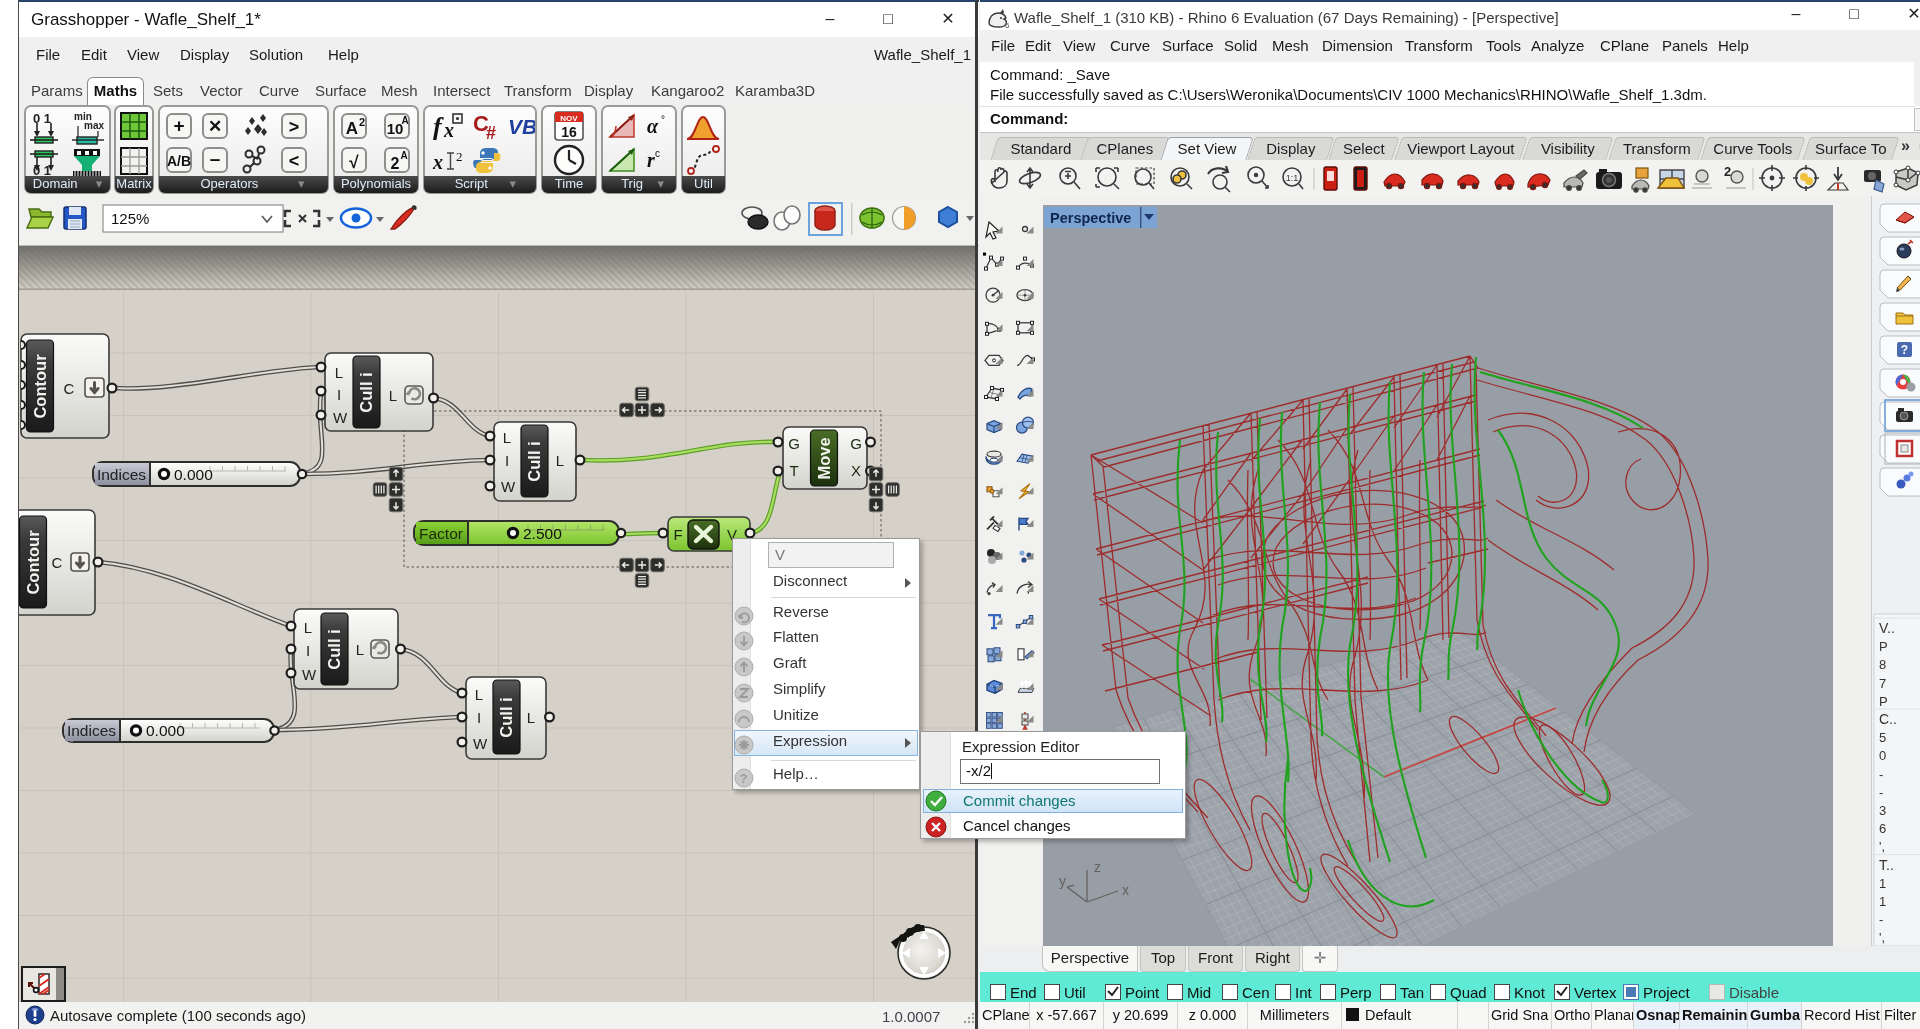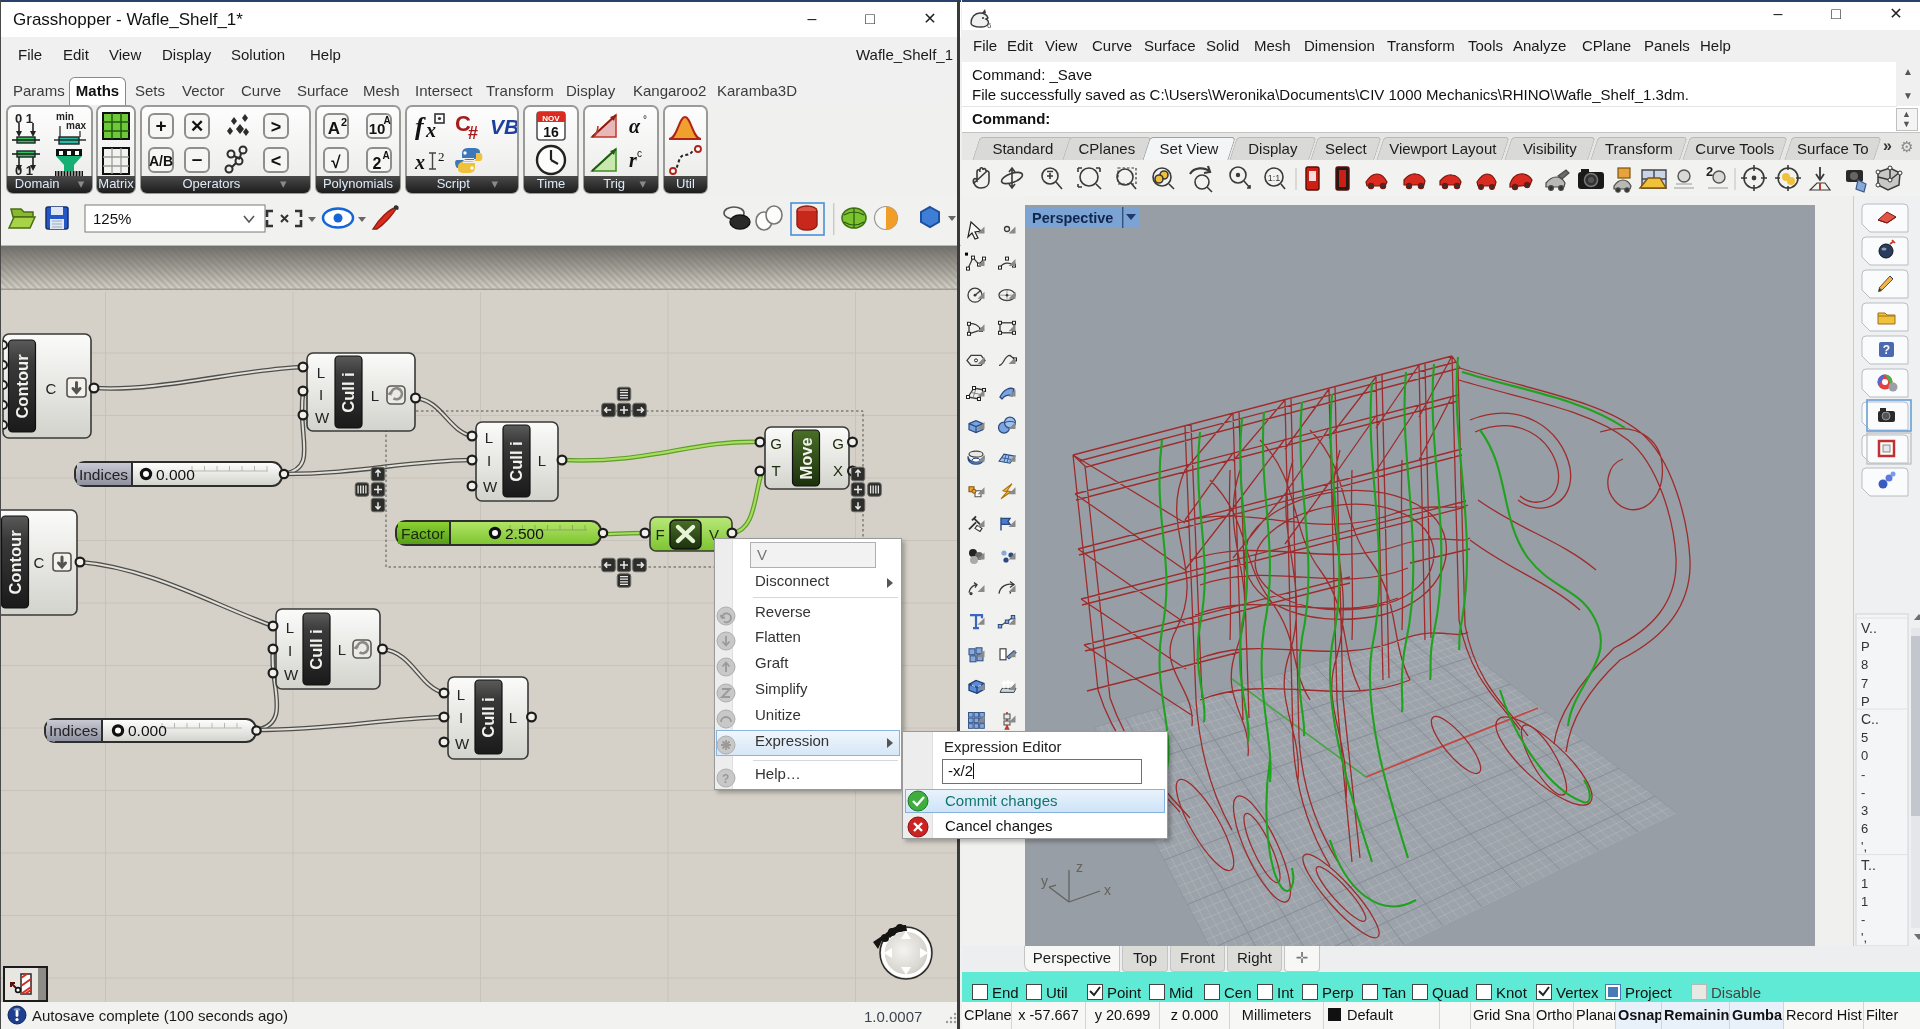--- a/index.html
+++ b/index.html
@@ -1,17 +1,17 @@
 <!DOCTYPE html>
 <html><head>
 <meta charset="utf-8">
 <style>
 * { margin:0; padding:0; box-sizing:border-box; }
 html,body { width:1920px; height:1029px; overflow:hidden; font-family:"Liberation Sans", sans-serif; }
-#stage { position:absolute; left:0; top:0; width:1552px; height:1029px; background:#f0f0f0; }
+#stage { position:absolute; left:18px; top:0; width:1552px; height:1029px; background:#f0f0f0; }
 
 #gh { position:absolute; left:0; top:0; width:960px; height:1029px; background:#f0f0f0; border-left:1px solid #4a4a4a; }
 #gh-topline { position:absolute; left:0; top:0; width:960px; height:2px; background:#27436b; }
 #gh-title { position:absolute; left:0; top:2px; width:960px; height:35px; background:#ffffff; }
 #gh-title .t { position:absolute; left:12px; top:8px; font-size:17px; color:#111; }
 .wbtn { position:absolute; top:6px; width:22px; height:22px; color:#222; font-size:16px; text-align:center; line-height:22px; }
 #gh-menu { position:absolute; left:0; top:37px; width:960px; height:37px; background:#f0f0f0; }
 #gh-menu span { position:absolute; top:9px; font-size:15px; color:#1a1a1a; }
 #gh-tabs { position:absolute; left:0; top:74px; width:960px; height:31px; background:#f0f0f0; }
 #gh-tabs span { position:absolute; top:8px; font-size:15px; color:#3c3c3c; }
@@ -543,20 +543,21 @@
   <div id="gh-rightedge"></div>
   <div id="rh">
     <div style="position:absolute;left:0;top:0;width:958px;height:2px;background:#27436b;"></div>
     <div id="rh-title">
         <svg width="24" height="24" style="position:absolute;left:6px;top:5px;">
           <path d="M3,16 C3,10 7,6 12,6 c4,0 7,2 8,5 l-2,1 c2,1 3,3 2,5 c-1,2 -4,3 -7,3 c-5,0 -10,-1 -10,-4 Z" fill="#f0f0f0" stroke="#3a3a3a" stroke-width="1.4"></path>
           <path d="M14,6 l3,-4 l1,4 Z" fill="#3a3a3a"></path>
           <circle cx="15" cy="11" r="1.1" fill="#3a3a3a"></circle>
           <text x="19" y="21" font-size="8" fill="#555">6</text>
         </svg>
+        <span class="t">Wafle_Shelf_1 (310 KB) - Rhino 6 Evaluation (67 Days Remaining) - [Perspective]</span>
       <span class="wbtn" style="left:805px;top:1px;">–</span>
       <span class="wbtn" style="left:863px;top:1px;">□</span>
       <span class="wbtn" style="left:923px;top:1px;">✕</span>
     </div>
     <div id="rh-menu">
       <span style="left:11px;">File</span>
         <span style="left:45px;">Edit</span>
         <span style="left:83px;">View</span>
       <span style="left:130px;">Curve</span>
         <span style="left:182px;">Surface</span>

